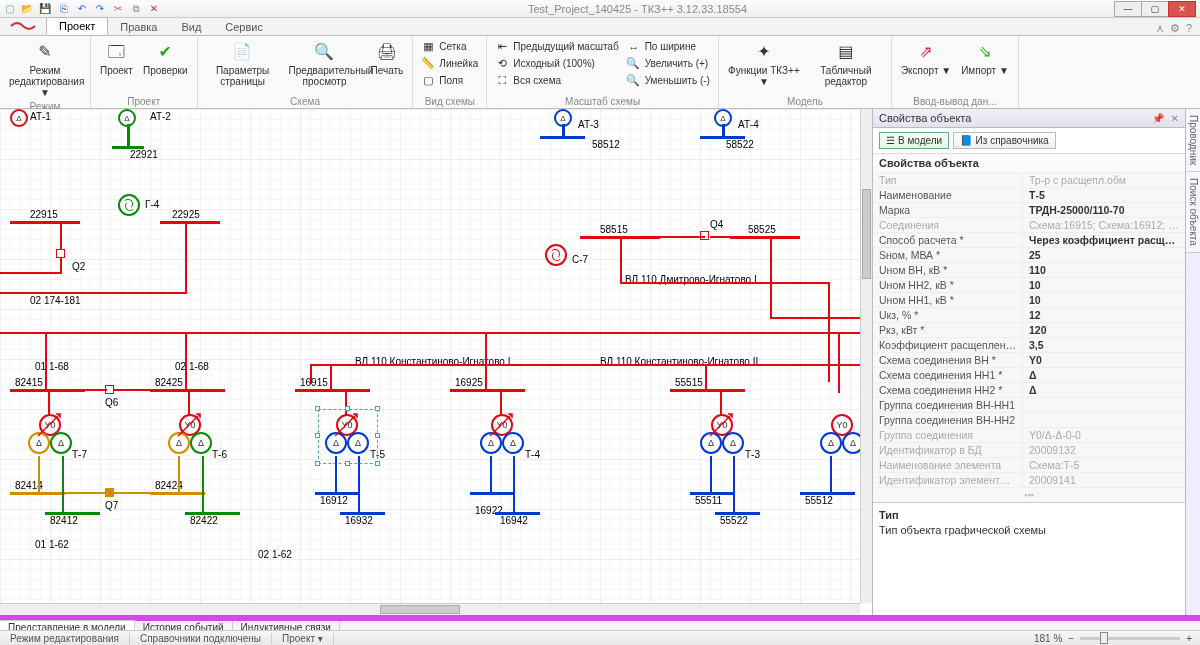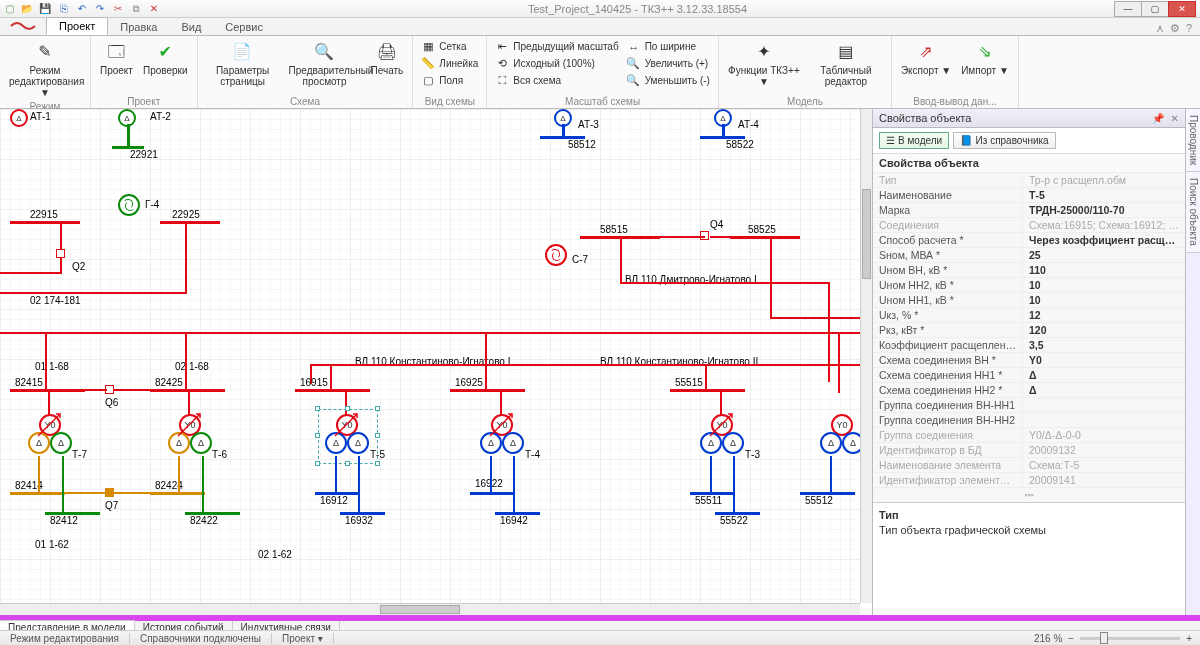--- a/index.html
+++ b/index.html
@@ -273,21 +273,21 @@
    <div class="sq" style="top:140px;left:56px;border-color:#e30613"></div>
    <div class="sch-text" style="top:152px;left:72px">Q2</div>
    <div class="redln" style="top:113px;left:185px;width:2px;height:70px"></div>
    <div class="redln" style="top:183px;left:0;width:187px;height:2px"></div>
    <div class="sch-text" style="top:186px;left:30px">02 174-181</div>
 
    <div class="circle" style="top:0;left:554px;border-color:#003bd1;width:18px;height:18px;font-size:8px">Δ</div>
    <div class="sch-text" style="top:10px;left:578px">АТ-3</div>
    <div class="sch-busv bluln" style="top:15px;left:562px;height:12px"></div>
    <div class="sch-bus bluln" style="top:27px;left:540px;width:45px"></div>
-   <div class="sch-text" style="top:30px;left:568px">58512</div>
+   <div class="sch-text" style="top:30px;left:592px">58512</div>
 
    <div class="circle" style="top:0;left:714px;border-color:#003bd1;width:18px;height:18px;font-size:8px">Δ</div>
    <div class="sch-text" style="top:10px;left:738px">АТ-4</div>
    <div class="sch-busv bluln" style="top:15px;left:722px;height:12px"></div>
    <div class="sch-bus bluln" style="top:27px;left:700px;width:45px"></div>
    <div class="sch-text" style="top:30px;left:726px">58522</div>
 
    <div class="gen" style="top:135px;left:545px;border-color:#e30613"></div>
    <div class="sch-text" style="top:145px;left:572px">С-7</div>
 
@@ -408,21 +408,21 @@
     <div class="circle" style="top:0;left:11px;border-color:#e30613">Y0</div>
     <div class="circle" style="top:18px;left:0;border-color:#003bd1">Δ</div>
     <div class="circle" style="top:18px;left:22px;border-color:#003bd1">Δ</div>
     <svg style="position:absolute;top:-2px;left:8px" width="28" height="28">
             <line x1="2" y1="24" x2="24" y2="2" stroke="#e30613" stroke-width="1.5"></line>
             <path d="M20 2 L24 2 L24 6" stroke="#e30613" fill="none" stroke-width="1.5"></path>
           </svg>
    </div>
    <div class="sch-text" style="top:340px;left:525px">Т-4</div>
    <div class="sch-bus bluln" style="top:383px;left:470px;width:45px"></div>
-   <div class="sch-text" style="top:369px;left:475px">16922</div>
+   <div class="sch-text" style="top:396px;left:475px">16922</div>
    <div class="sch-bus bluln" style="top:403px;left:495px;width:45px"></div>
    <div class="sch-text" style="top:406px;left:500px">16942</div>
    <div class="bluln" style="top:347px;left:490px;width:2px;height:36px"></div>
    <div class="bluln" style="top:347px;left:513px;width:2px;height:56px"></div>
 
    <div class="sch-bus redln" style="top:280px;left:670px;width:75px"></div>
    <div class="sch-text" style="top:268px;left:675px">55515</div>
    <div class="redln" style="top:256px;left:705px;width:2px;height:24px"></div>
    <div class="redln" style="top:281px;left:720px;width:2px;height:26px"></div>
    <div class="trafo" style="top:305px;left:700px">
@@ -583,20 +583,20 @@
  <div class="btab">Представление в модели</div>
  <div class="btab inactive">История событий</div>
  <div class="btab inactive">Индуктивные связи</div>
 </div>
 
 <div class="status">
  <div class="cell">Режим редактирования</div>
  <div class="cell">Справочники подключены</div>
  <div class="cell"><span>Проект</span> ▾</div>
  <div class="zoom">
-  <span>216 %</span>
+  <span>181 %</span>
   <span>−</span>
   <div class="slider">
         <div class="sth"></div>
       </div>
   <span>+</span>
  </div>
 </div>
 
 </body></html>

